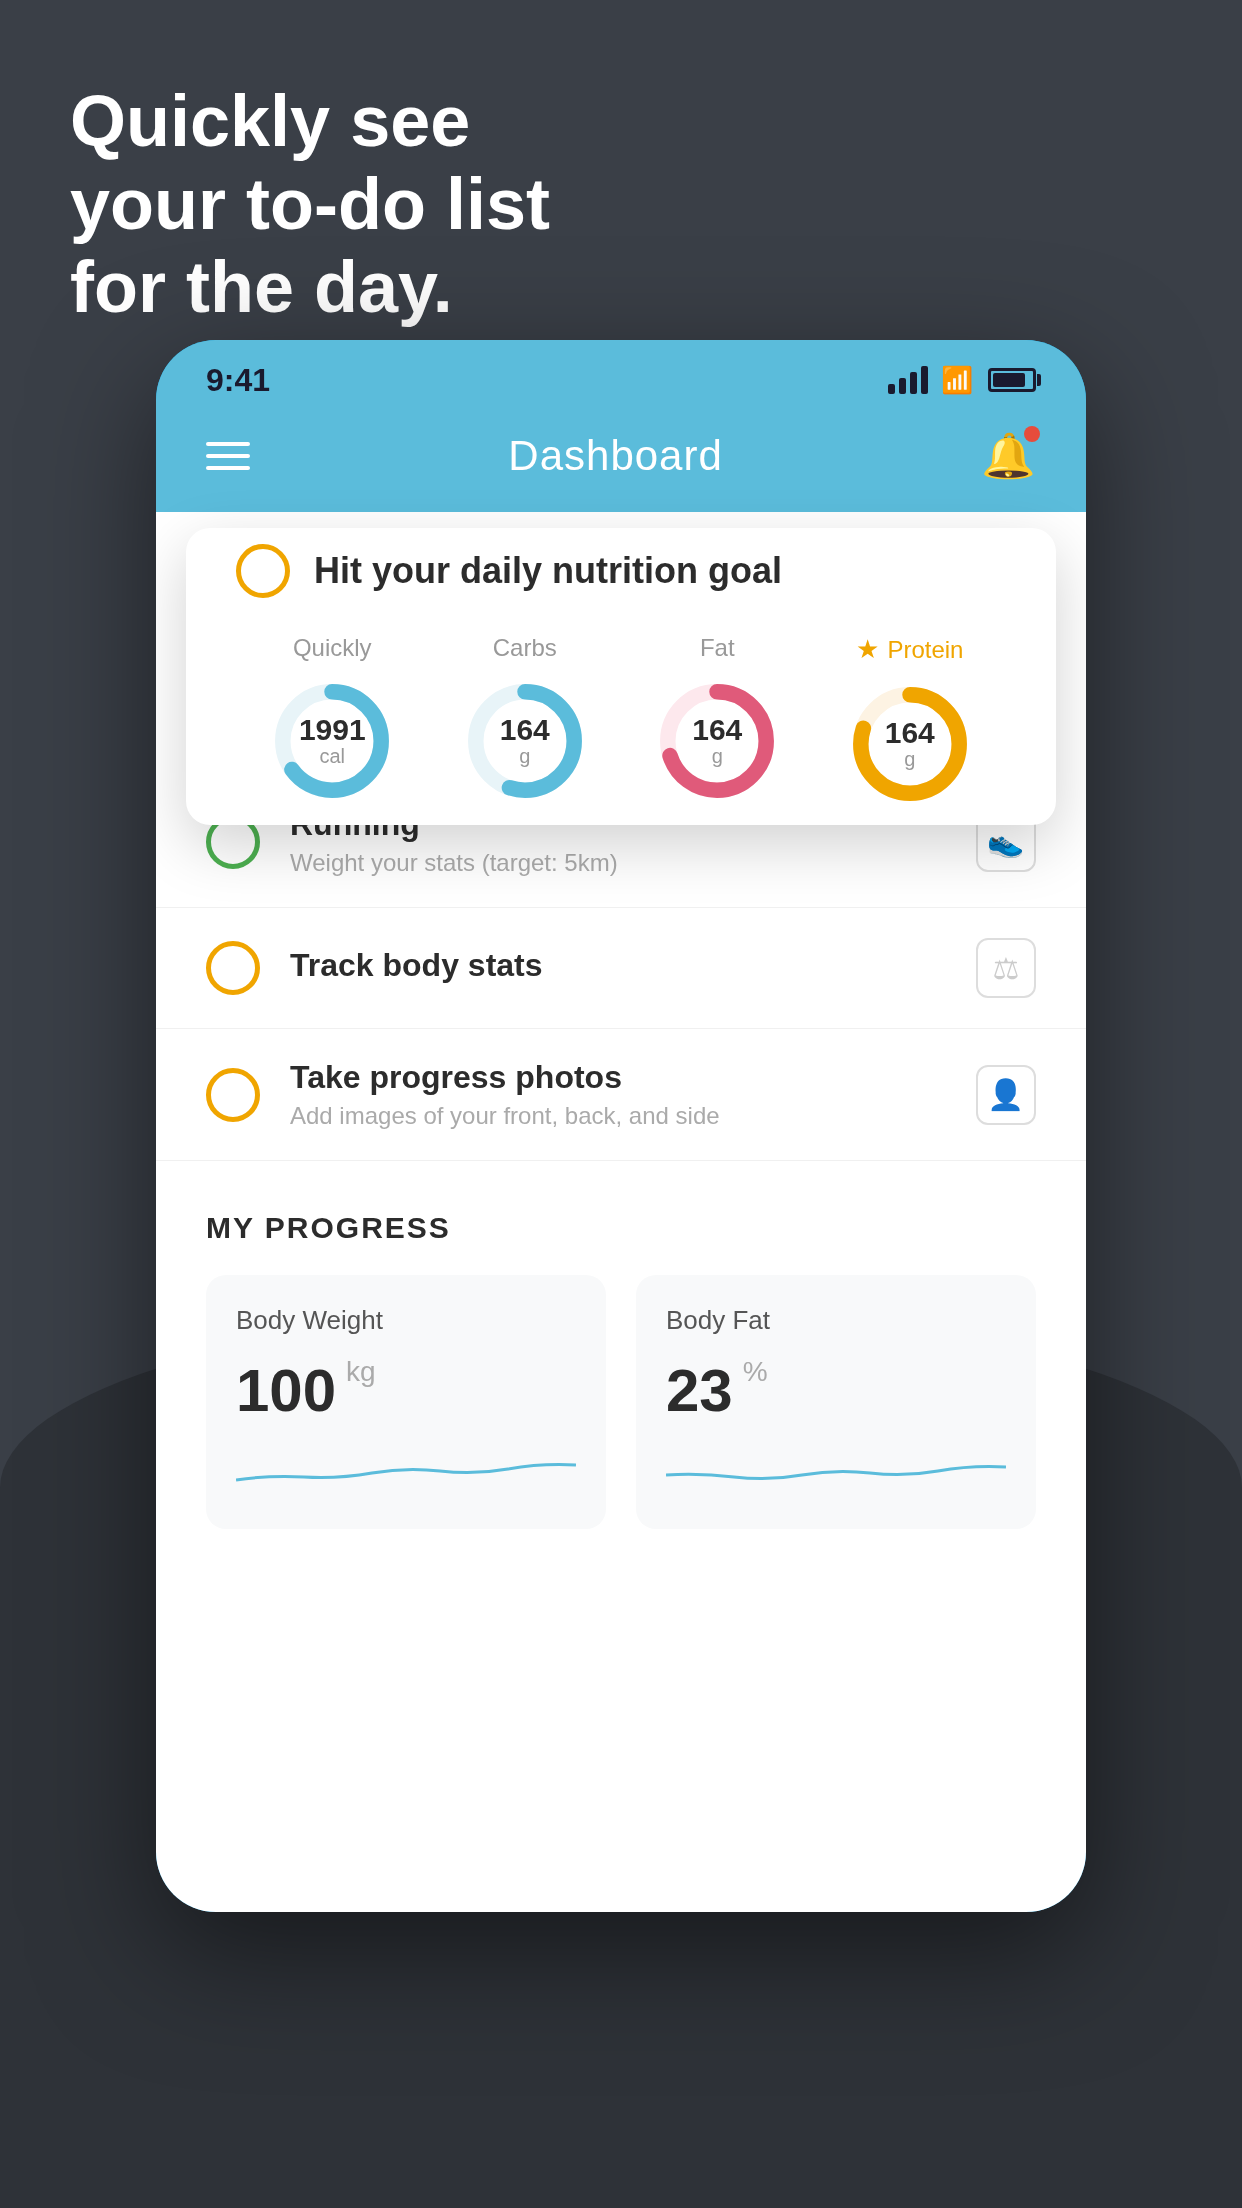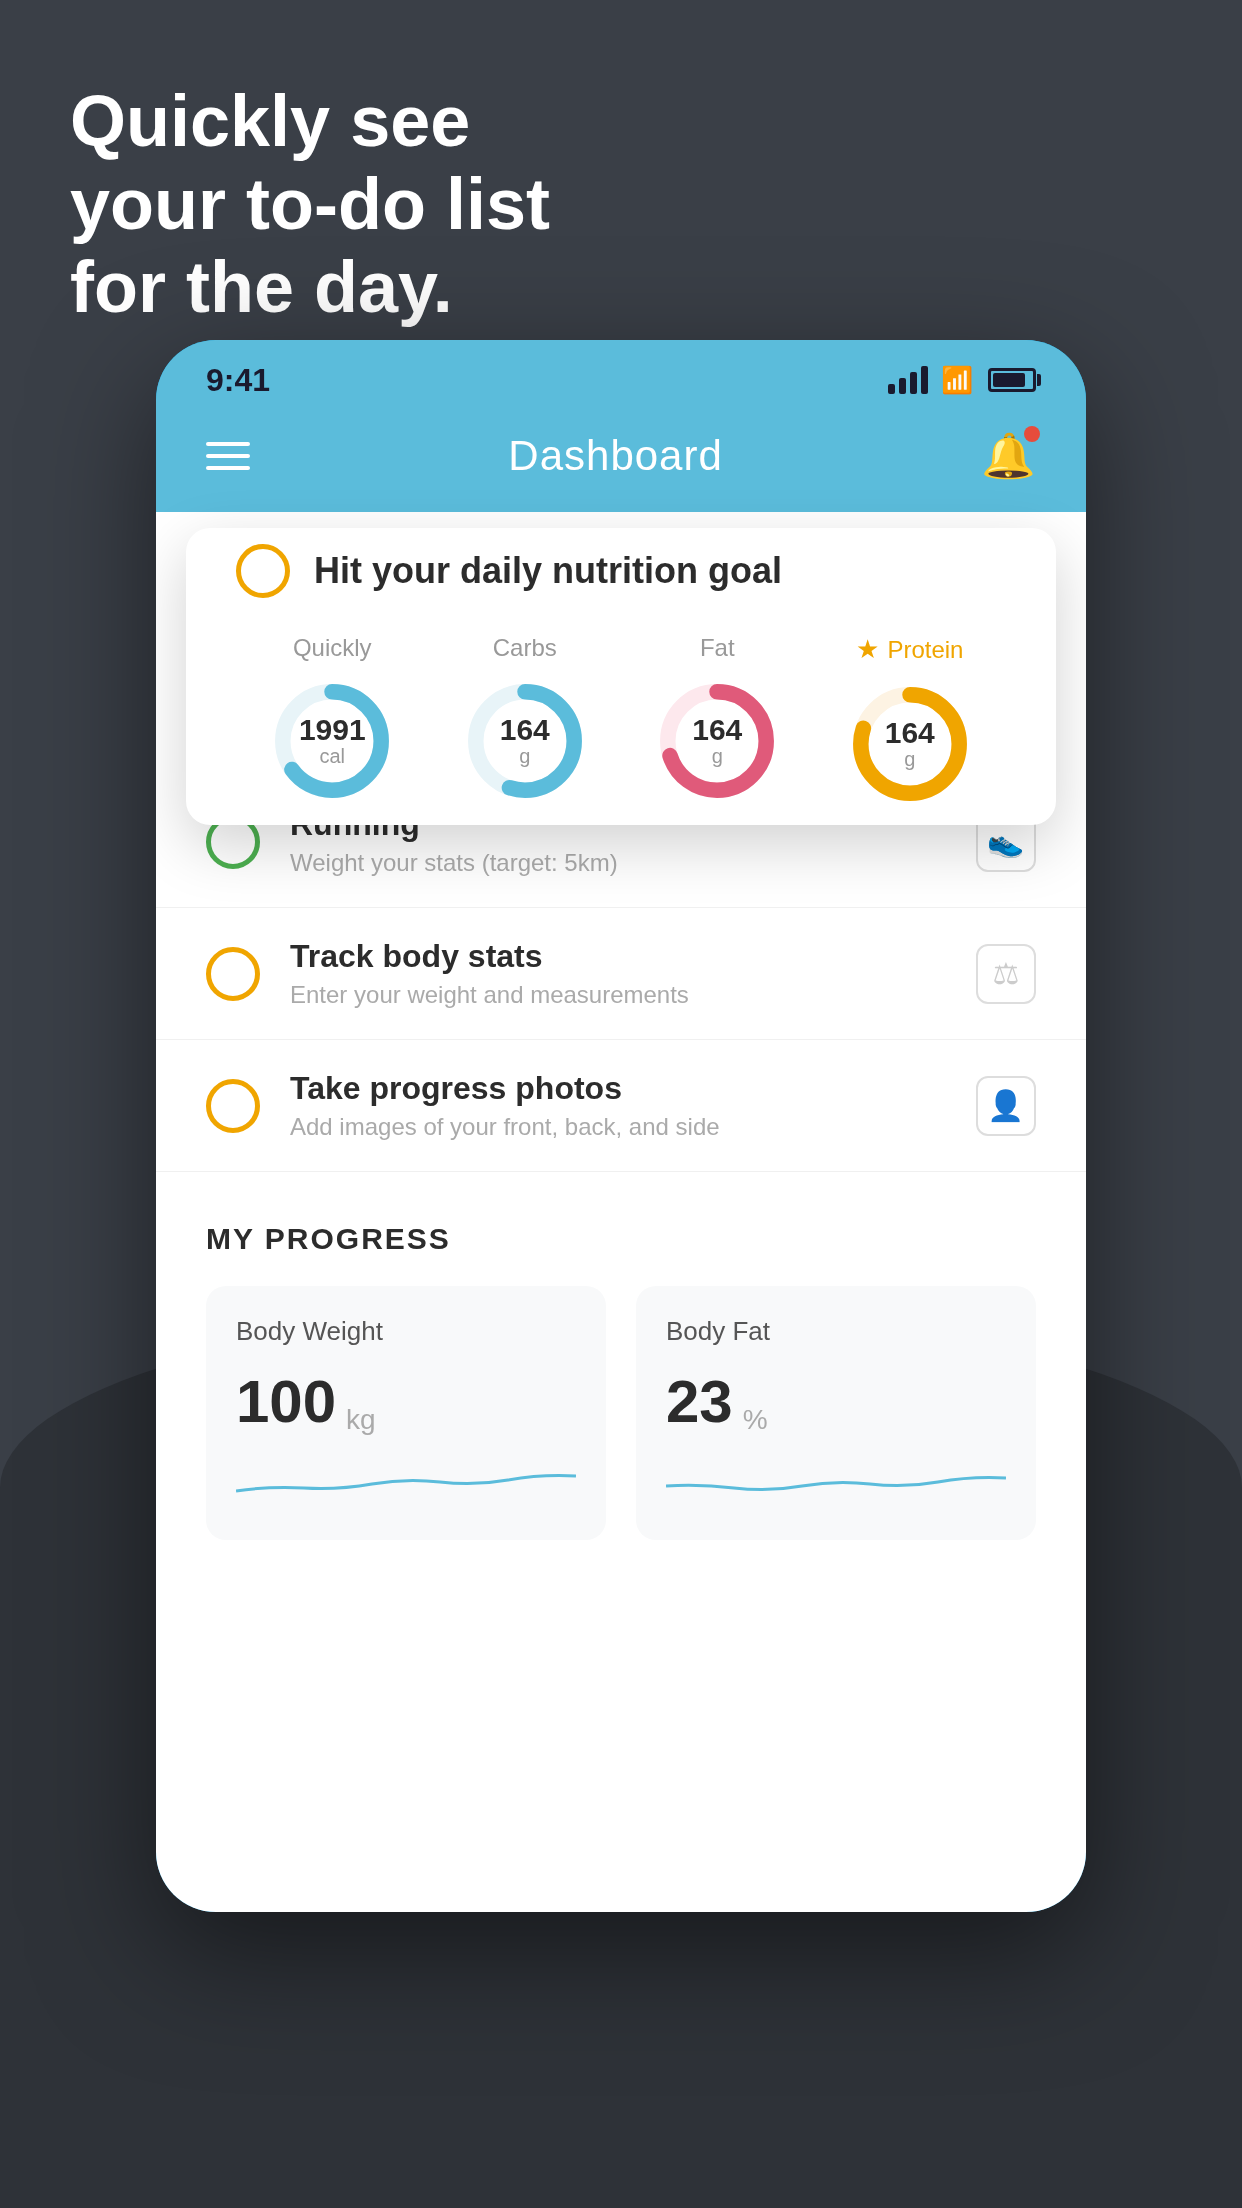--- a/index.html
+++ b/index.html
@@ -320,21 +320,21 @@
       padding: 30px;
       overflow: hidden;
     }
     .progress-card-title {
       font-size: 26px;
       color: #555;
       margin-bottom: 20px;
     }
     .progress-value-row {
       display: flex;
-      align-items: flex-end;
+      align-items: flex-start;
       gap: 10px;
       margin-bottom: 20px;
     }
     .progress-value {
       font-size: 60px;
       font-weight: 700;
       color: #2c2c2c;
     }
     .progress-unit {
       font-size: 28px;
@@ -472,21 +472,20 @@
         </div>
         <div class="todo-icon-box">
           <span>👟</span>
         </div>
       </div>
 
       <div class="todo-item">
         <div class="circle-radio yellow" style="width:54px;height:54px;flex-shrink:0;"></div>
         <div class="todo-text">
           <div class="todo-title">Track body stats</div>
-          <div class="todo-sub">Enter your weight and measurements</div>
         </div>
         <div class="todo-icon-box">
           <span>⚖</span>
         </div>
       </div>
 
       <div class="todo-item">
         <div class="circle-radio yellow" style="width:54px;height:54px;flex-shrink:0;"></div>
         <div class="todo-text">
           <div class="todo-title">Take progress photos</div>

